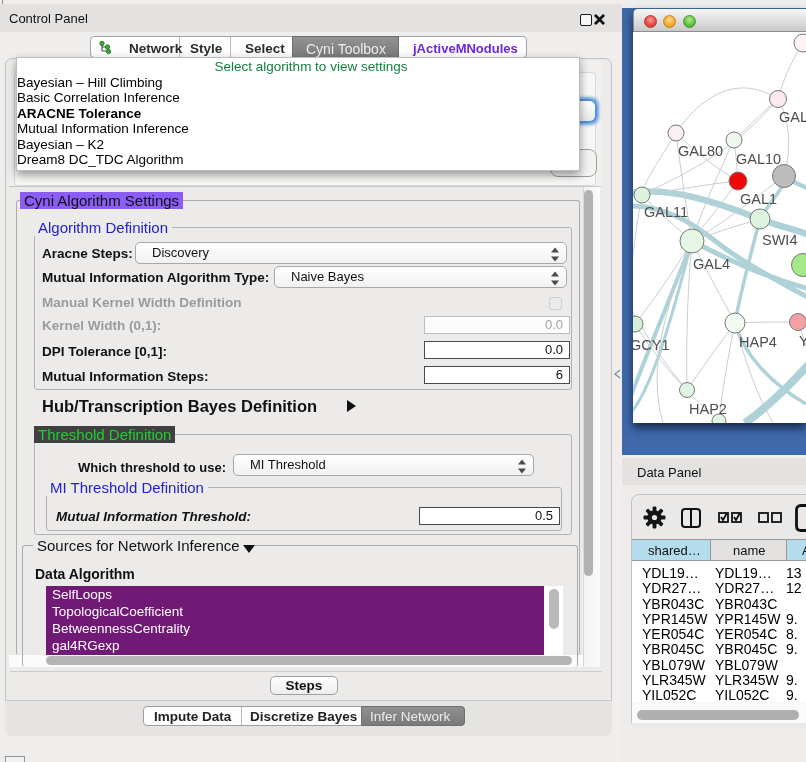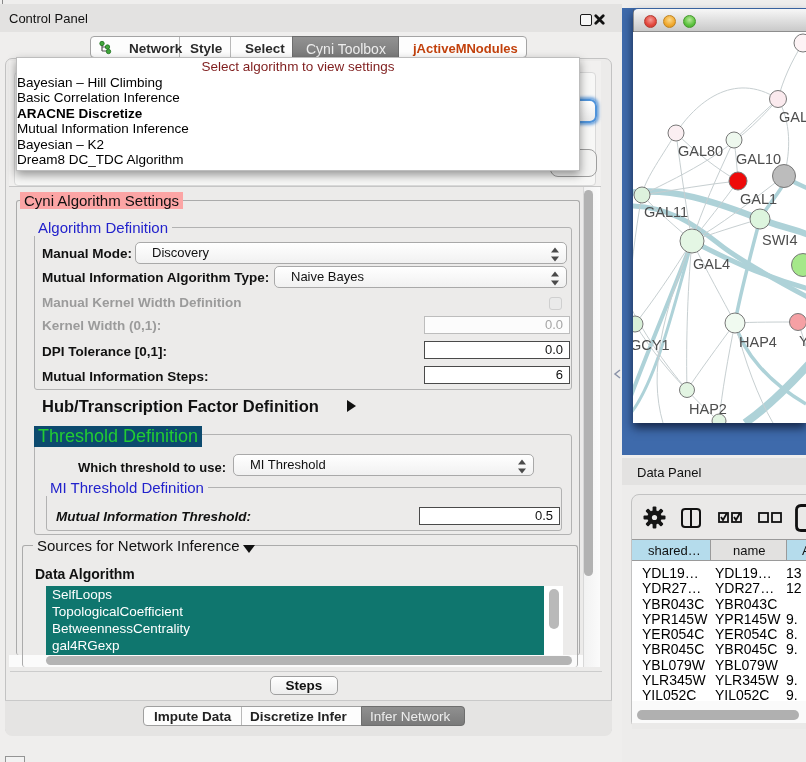--- a/index.html
+++ b/index.html
@@ -34,21 +34,21 @@
 <svg class="abs" style="left:98px;top:40px;" width="14" height="15" viewBox="0 0 14 15">
   <path d="M4 4 L4 11 M4 11 L10 11 M4 7 L9 7" stroke="#555" stroke-width="1.2" fill="none"></path>
   <circle cx="4" cy="3.5" r="2.2" fill="#42a83c" stroke="#1c6e1c" stroke-width="0.8"></circle>
   <circle cx="9.5" cy="7" r="2.2" fill="#42a83c" stroke="#1c6e1c" stroke-width="0.8"></circle>
   <circle cx="10.5" cy="11.5" r="2.2" fill="#42a83c" stroke="#1c6e1c" stroke-width="0.8"></circle>
 </svg>
 <div class="abs b" style="left:113px;top:41px;font-size:13.5px;color:#2b2b2b;margin-left:16px;">Network</div>
 <div class="abs b" style="left:190px;top:41px;font-size:13.5px;color:#2b2b2b;">Style</div>
 <div class="abs b" style="left:245px;top:41px;font-size:13.5px;color:#2b2b2b;">Select</div>
 <div class="abs" style="left:306px;top:41px;font-size:14px;color:#ededed;">Cyni Toolbox</div>
-<div class="abs b" style="left:413px;top:41px;font-size:13px;color:#c2410c;">jActiveMNodules</div>
+<div class="abs b" style="left:413px;top:41px;font-size:13px;color:#6d28d9;">jActiveMNodules</div>
 
 <div class="abs" style="left:5px;top:58px;width:607px;height:677px;background:#ecebea;border:1px solid #c3c3c3;border-radius:7px;box-sizing:border-box;"></div>
 
 <div class="abs" style="left:9px;top:61px;width:592px;height:125px;background:#f1f0ef;border-bottom:1px solid #c6c6c6;"></div>
 <div class="abs" style="left:14px;top:72px;width:580px;height:112px;background:#f7f7f6;border:1px solid #d9d9d9;border-radius:4px;"></div>
 
 <div class="abs" style="left:562px;top:99px;width:35px;height:24px;background:linear-gradient(#ffffff,#e9e9e9);border:2.5px solid #4f93da;border-radius:7px;box-shadow:0 0 3px 1.5px rgba(80,145,215,.8);box-sizing:border-box;"></div>
 
 <div class="abs" style="left:550px;top:149px;width:47px;height:28px;background:#f3f3f2;border:1px solid #9e9e9e;border-radius:8px;box-sizing:border-box;"></div>
 
@@ -57,78 +57,78 @@
 <div class="abs" style="left:10px;top:671px;width:592px;height:1px;background:#cccccc;"></div>
 <div class="abs" style="left:9px;top:187px;width:592px;height:480px;background:#ecebea;"></div>
 
 <div class="abs" style="left:583px;top:187px;width:17px;height:480px;background:linear-gradient(90deg,#f2f2f2,#fbfbfb);border-left:1px solid #d8d8d8;box-sizing:border-box;"></div>
 <div class="abs" style="left:584px;top:190px;width:9px;height:386px;background:#b2b2b2;border-radius:5px;"></div>
 
 <div class="abs" style="left:9px;top:655px;width:574px;height:12px;background:#fbfbfb;"></div>
 <div class="abs" style="left:46px;top:656px;width:526px;height:9px;background:#b4b4b4;border-radius:5px;"></div>
 
 <div class="abs" style="left:16px;top:200px;width:564px;height:455px;border:1px solid #ababab;border-radius:3px;box-sizing:border-box;border-bottom:none;"></div>
-<div class="abs" style="left:20px;top:192px;background:#fca5a5;padding:0 4px;font-size:15px;color:#111;">Cyni Algorithm Settings</div>
+<div class="abs" style="left:20px;top:192px;background:#8b5cf6;padding:0 4px;font-size:15px;color:#111;">Cyni Algorithm Settings</div>
 
 <div class="abs" style="left:34px;top:227px;width:538px;height:163px;border:1px solid #b2b2b2;border-radius:3px;box-sizing:border-box;"></div>
 <div class="abs" style="left:34px;top:219px;background:#ecebea;padding:0 4px;font-size:15px;color:#2222cc;">Algorithm Definition</div>
 
-<div class="abs b" style="left:42px;top:246px;font-size:13.5px;color:#111;">Manual Mode:</div>
+<div class="abs b" style="left:42px;top:246px;font-size:13.5px;color:#111;">Aracne Steps:</div>
 <div class="abs combo" style="left:135px;top:242px;width:432px;height:22px;">Discovery<svg style="position:absolute;right:6px;top:3.5px;" width="10" height="15" viewBox="0 0 10 15">
       <path d="M5 0.5 L9 5.5 L1 5.5 Z M5 14.5 L9 9.5 L1 9.5 Z" fill="#4a4a4a"></path>
     </svg></div>
 <div class="abs b" style="left:42px;top:270px;font-size:13.5px;color:#111;">Mutual Information Algorithm Type:</div>
 <div class="abs combo2" style="left:274px;top:266px;width:293px;height:22px;">Naive Bayes<svg style="position:absolute;right:6px;top:3.5px;" width="10" height="15" viewBox="0 0 10 15">
       <path d="M5 0.5 L9 5.5 L1 5.5 Z M5 14.5 L9 9.5 L1 9.5 Z" fill="#4a4a4a"></path>
     </svg></div>
 <div class="abs b" style="left:42px;top:295px;font-size:13.5px;color:#9b9b9b;">Manual Kernel Width Definition</div>
 <div class="abs" style="left:549px;top:297px;width:13px;height:13px;background:#eaeaea;border:1px solid #cfcfcf;border-radius:3px;box-sizing:border-box;"></div>
 <div class="abs b" style="left:42px;top:318px;font-size:13.5px;color:#9b9b9b;">Kernel Width (0,1):</div>
 <div class="abs" style="left:424px;top:316px;width:146px;height:18px;background:#fcfcfc;border:1px solid #bdbdbd;box-sizing:border-box;font-size:13px;color:#a5a5a5;text-align:right;padding-right:6px;line-height:16px;">0.0</div>
 <div class="abs b" style="left:42px;top:344px;font-size:13.5px;color:#111;">DPI Tolerance [0,1]:</div>
 <div class="abs" style="left:424px;top:341px;width:146px;height:18px;background:#fff;border:1px solid #4a4a4a;box-sizing:border-box;font-size:13px;color:#111;text-align:right;padding-right:6px;line-height:16px;">0.0</div>
 <div class="abs b" style="left:42px;top:369px;font-size:13.5px;color:#111;">Mutual Information Steps:</div>
 <div class="abs" style="left:424px;top:366px;width:146px;height:18px;background:#fff;border:1px solid #4a4a4a;box-sizing:border-box;font-size:13px;color:#111;text-align:right;padding-right:6px;line-height:16px;">6</div>
 
-<div class="abs b" style="left:42px;top:397px;font-size:16.5px;color:#111;">Hub/Transcription Factor Definition</div>
+<div class="abs b" style="left:42px;top:397px;font-size:16.5px;color:#111;">Hub/Transcription Bayes Definition</div>
 <svg class="abs" style="left:345px;top:399px;" width="12" height="14" viewBox="0 0 12 14">
     <path d="M2 1 L11 7 L2 13 Z" fill="#111"></path>
   </svg>
 
 <div class="abs" style="left:34px;top:434px;width:538px;height:101px;border:1px solid #b2b2b2;border-radius:3px;box-sizing:border-box;"></div>
-<div class="abs" style="left:34px;top:426px;background:#0c4a6e;padding:0 4px;font-size:18px;color:#22cc33;">Threshold Definition</div>
+<div class="abs" style="left:34px;top:426px;background:#404040;padding:0 4px;font-size:15px;color:#22cc33;">Threshold Definition</div>
 <div class="abs b" style="left:78px;top:460px;font-size:13px;color:#111;">Which threshold to use:</div>
 <div class="abs combo3" style="left:233px;top:454px;width:301px;height:22px;">MI Threshold<svg style="position:absolute;right:6px;top:3.5px;" width="10" height="15" viewBox="0 0 10 15">
       <path d="M5 0.5 L9 5.5 L1 5.5 Z M5 14.5 L9 9.5 L1 9.5 Z" fill="#4a4a4a"></path>
     </svg></div>
 
 <div class="abs" style="left:46px;top:487px;width:516px;height:44px;border:1px solid #b2b2b2;border-radius:3px;box-sizing:border-box;"></div>
 <div class="abs" style="left:46px;top:479px;background:#ecebea;padding:0 4px;font-size:15px;color:#2222cc;">MI Threshold Definition</div>
 <div class="abs b" style="left:56px;top:509px;font-size:13.5px;color:#111;font-style:italic;">Mutual Information Threshold:</div>
 <div class="abs" style="left:419px;top:507px;width:141px;height:18px;background:#fff;border:1px solid #4a4a4a;box-sizing:border-box;font-size:13px;color:#111;text-align:right;padding-right:6px;line-height:16px;">0.5</div>
 
 <div class="abs" style="left:22px;top:545px;width:556px;height:122px;border:1px solid #ababab;border-radius:3px;box-sizing:border-box;border-bottom:none;"></div>
 <div class="abs" style="left:33px;top:537px;background:#ecebea;padding:0 4px;font-size:15px;color:#111;">Sources for Network Inference</div>
 <svg class="abs" style="left:242px;top:543px;" width="14" height="11" viewBox="0 0 14 11">
     <path d="M1 2 L13 2 L7 10 Z" fill="#111"></path>
   </svg>
 <div class="abs b" style="left:35px;top:566px;font-size:14px;color:#111;">Data Algorithm</div>
 
 <div class="abs" style="left:46px;top:586px;width:517px;height:69px;background:#ffffff;"></div>
-<div class="abs" style="left:46px;top:586px;width:498px;height:69px;background:#0f766e;color:#fff;font-size:13.5px;line-height:17px;padding-left:6px;box-sizing:border-box;">SelfLoops<br>TopologicalCoefficient<br>BetweennessCentrality<br>gal4RGexp</div>
+<div class="abs" style="left:46px;top:586px;width:498px;height:69px;background:#701a75;color:#fff;font-size:13.5px;line-height:17px;padding-left:6px;box-sizing:border-box;">SelfLoops<br>TopologicalCoefficient<br>BetweennessCentrality<br>gal4RGexp</div>
 <div class="abs" style="left:549px;top:589px;width:10px;height:40px;background:#b9b9b9;border-radius:5px;"></div>
 
 <div class="abs b" style="left:270px;top:676px;width:68px;height:19px;background:linear-gradient(#ffffff,#ededed);border:1px solid #a0a0a0;border-radius:5px;box-sizing:border-box;text-align:center;font-size:13.5px;color:#111;line-height:17px;">Steps</div>
 
 <div class="abs" style="left:5px;top:700px;width:607px;height:35px;background:#e5e4e3;border-top:1px solid #c9c9c9;border-radius:0 0 7px 7px;"></div>
 <div class="abs" style="left:143px;top:706px;width:322px;height:20px;background:#fdfdfd;border:1px solid #9f9f9f;border-radius:4px;box-sizing:border-box;"></div>
 <div class="abs" style="left:361px;top:706px;width:104px;height:20px;background:linear-gradient(#909090,#7a7a7a);border:1px solid #6e6e6e;border-radius:0 4px 4px 0;box-sizing:border-box;"></div>
 <div class="abs" style="left:241px;top:707px;width:1px;height:18px;background:#b9b9b9;"></div>
 <div class="abs b" style="left:154px;top:709px;font-size:13.5px;color:#222;">Impute Data</div>
-<div class="abs b" style="left:250px;top:709px;font-size:13.5px;color:#222;">Discretize Infer</div>
+<div class="abs b" style="left:250px;top:709px;font-size:13.5px;color:#222;">Discretize Bayes</div>
 <div class="abs" style="left:370px;top:709px;font-size:13.5px;color:#ededed;">Infer Network</div>
 
 <div class="abs" style="left:5px;top:756px;width:20px;height:12px;background:#f2f2f2;border:1.5px solid #949494;box-sizing:border-box;"></div>
 
 <svg class="abs" style="left:613px;top:369px;" width="8" height="10" viewBox="0 0 8 10">
     <path d="M7 1 L2 5 L7 9" stroke="#8a93a8" stroke-width="1.5" fill="none"></path>
   </svg>
 
 <div class="abs" style="left:622px;top:8px;width:184px;height:447px;background:#3e6aab;"></div>
 
@@ -269,14 +269,14 @@
   <div style="position:absolute;left:10px;top:5px;font-size:14px;line-height:15.3px;color:#000;">YDL19…<br>YDR27…<br>YBR043C<br>YPR145W<br>YER054C<br>YBR045C<br>YBL079W<br>YLR345W<br>YIL052C</div>
   <div style="position:absolute;left:83px;top:5px;font-size:14px;line-height:15.3px;color:#000;">YDL19…<br>YDR27…<br>YBR043C<br>YPR145W<br>YER054C<br>YBR045C<br>YBL079W<br>YLR345W<br>YIL052C</div>
   <div style="position:absolute;left:154px;top:5px;font-size:14px;line-height:15.3px;color:#000;">13<br>12<br>&nbsp;<br>9.<br>8.<br>9.<br>&nbsp;<br>9.<br>9.</div>
 </div>
 
 <div class="abs" style="left:632px;top:701px;width:174px;height:22px;background:#fafafa;"></div>
 <div class="abs" style="left:637px;top:710px;width:162px;height:10px;background:#b0b0b0;border-radius:5px;"></div>
 <div class="abs" style="left:632px;top:723px;width:174px;height:6px;background:#eae9e8;"></div>
 
 <div class="abs" style="left:16px;top:57px;width:564px;height:114px;background:#ffffff;border:1px solid #bdbdbd;box-shadow:0 4px 9px rgba(0,0,0,.4);box-sizing:border-box;"></div>
-<div class="abs" style="left:16px;top:59px;width:564px;height:14px;font-size:13.5px;color:#7f1d1d;text-align:center;">Select algorithm to view settings</div>
-<div class="abs" style="left:17px;top:74.5px;font-size:13.5px;color:#000;line-height:15.6px;">Bayesian – Hill Climbing<br>Basic Correlation Inference<br><span class="b">ARACNE Discretize</span><br>Mutual Information Inference<br>Bayesian – K2<br>Dream8 DC_TDC Algorithm</div>
+<div class="abs" style="left:16px;top:59px;width:564px;height:14px;font-size:13.5px;color:#15803d;text-align:center;padding-left:13px;">Select algorithm to view settings</div>
+<div class="abs" style="left:17px;top:74.5px;font-size:13.5px;color:#000;line-height:15.6px;">Bayesian – Hill Climbing<br>Basic Correlation Inference<br><span class="b">ARACNE Tolerance</span><br>Mutual Information Inference<br>Bayesian – K2<br>Dream8 DC_TDC Algorithm</div>
 
 </body></html>

